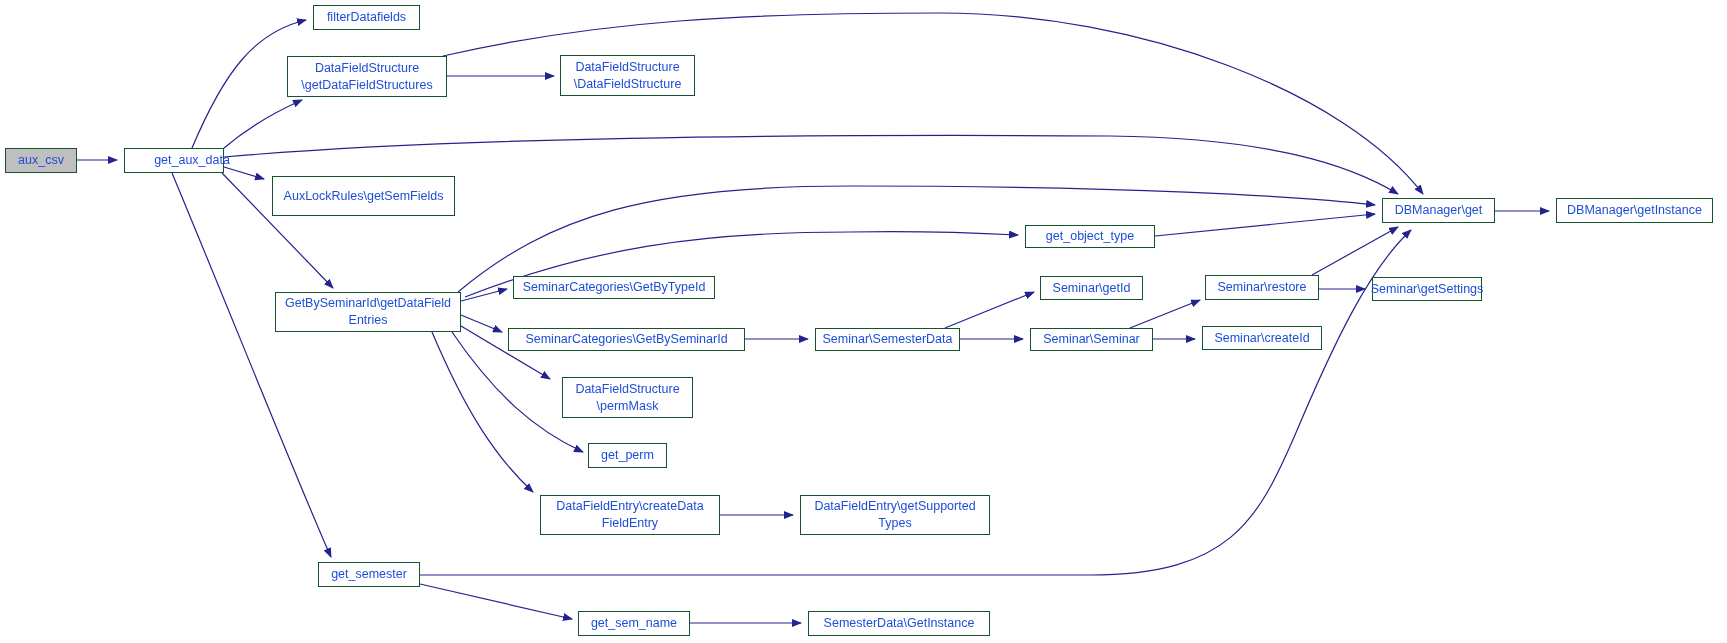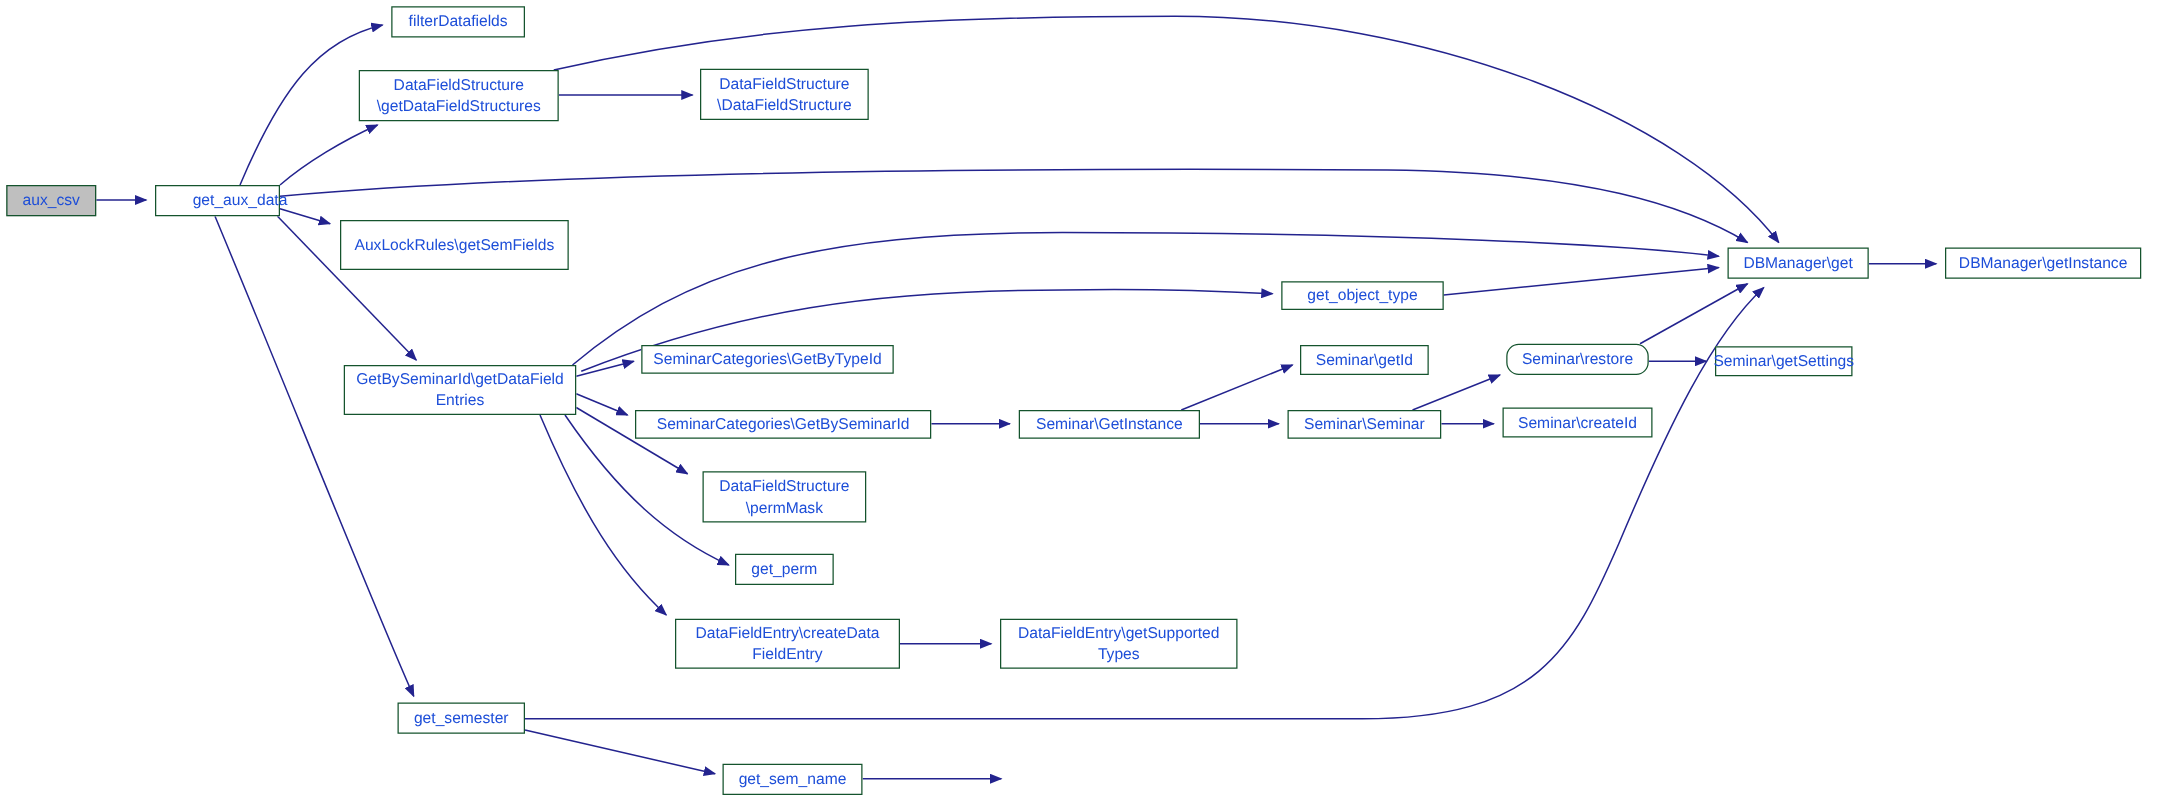--- a/index.html
+++ b/index.html
@@ -86,27 +86,27 @@
 
   <div class="node" style="left:272px;top:176px;width:183px;height:40px;">AuxLockRules\getSemFields</div>
 
   <div class="node" style="left:275px;top:292px;width:186px;height:40px;">GetBySeminarId\getDataField
 Entries</div>
 
   <div class="node" style="left:513px;top:276px;width:202px;height:23px;">SeminarCategories\GetByTypeId</div>
 
   <div class="node" style="left:508px;top:328px;width:237px;height:23px;">SeminarCategories\GetBySeminarId</div>
 
-  <div class="node" style="left:815px;top:328px;width:145px;height:23px;">Seminar\GetInstance</div>
+  <div class="node" style="left:815px;top:328px;width:145px;height:23px;">Seminar\SemesterData</div>
 
   <div class="node" style="left:1040px;top:276px;width:103px;height:24px;">Seminar\getId</div>
 
   <div class="node" style="left:1030px;top:328px;width:123px;height:23px;">Seminar\Seminar</div>
 
-  <div class="node" style="left:1205px;top:275px;width:114px;height:25px;border-radius:10px;">Seminar\restore</div>
+  <div class="node" style="left:1205px;top:275px;width:114px;height:25px;">Seminar\restore</div>
 
   <div class="node" style="left:1202px;top:326px;width:120px;height:24px;">Seminar\createId</div>
 
   <div class="node" style="left:1372px;top:277px;width:110px;height:24px;">Seminar\getSettings</div>
 
   <div class="node" style="left:1025px;top:225px;width:130px;height:23px;">get_object_type</div>
 
   <div class="node" style="left:1382px;top:198px;width:113px;height:25px;">DBManager\get</div>
 
   <div class="node" style="left:1556px;top:198px;width:157px;height:25px;">DBManager\getInstance</div>
@@ -119,14 +119,15 @@
   <div class="node" style="left:540px;top:495px;width:180px;height:40px;">DataFieldEntry\createData
 FieldEntry</div>
 
   <div class="node" style="left:800px;top:495px;width:190px;height:40px;">DataFieldEntry\getSupported
 Types</div>
 
   <div class="node" style="left:318px;top:562px;width:102px;height:25px;">get_semester</div>
 
   <div class="node" style="left:578px;top:611px;width:112px;height:25px;">get_sem_name</div>
 
+  <div class="node" style="left:808px;top:611px;width:182px;height:25px;">SemesterData\GetInstance</div>
 
 </div>
 
 </body></html>

